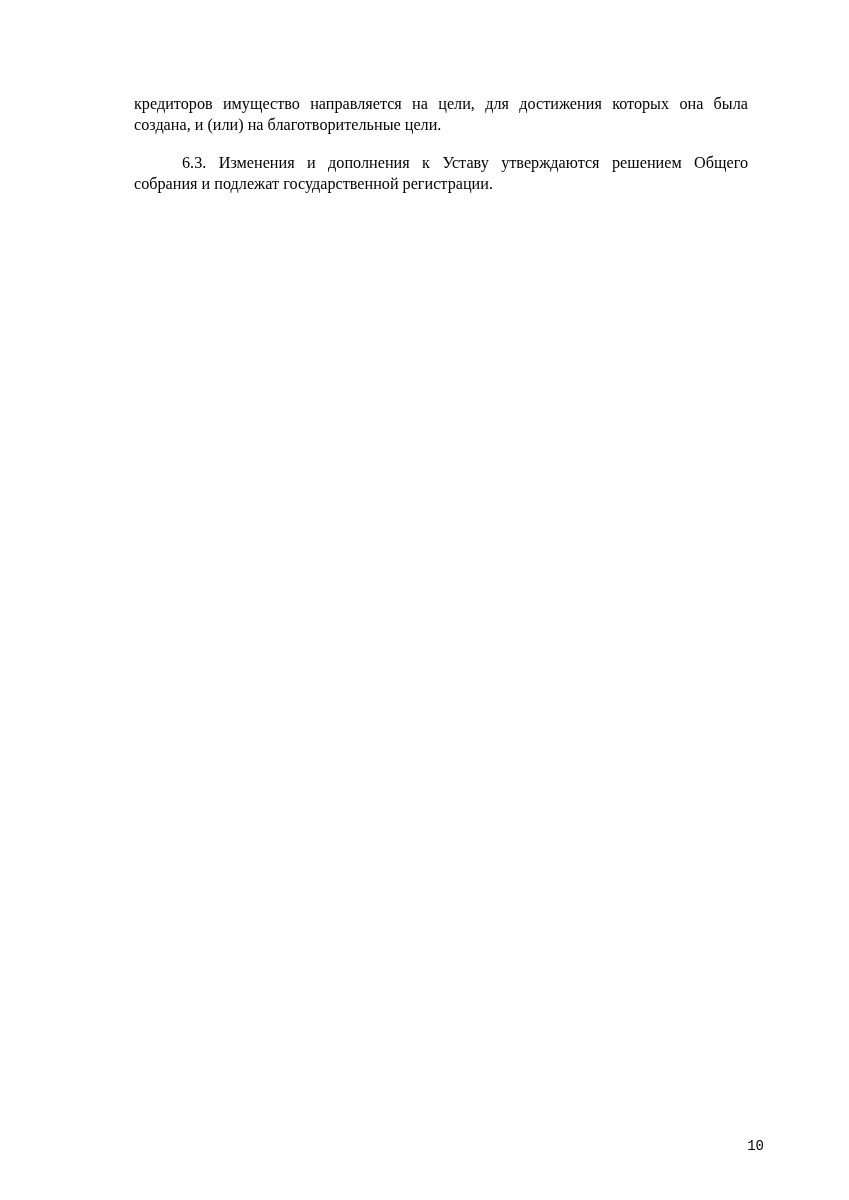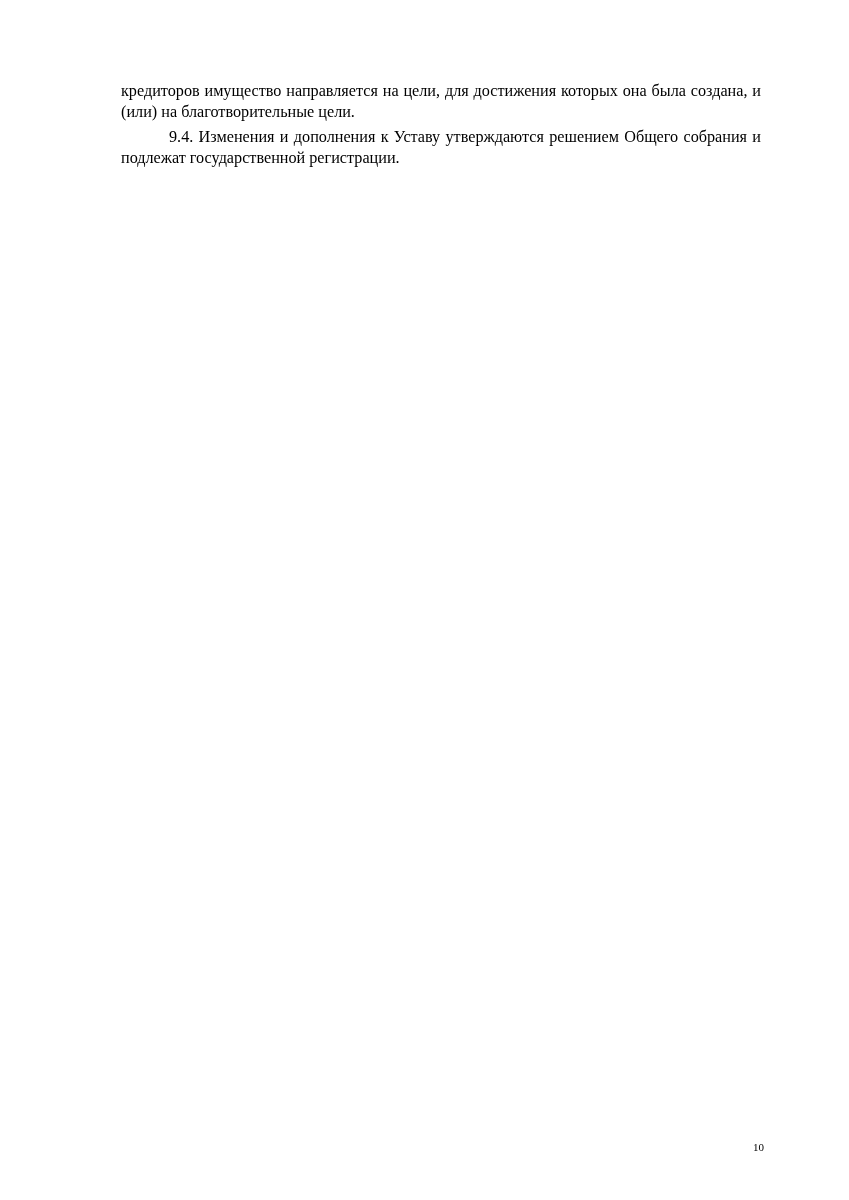--- a/index.html
+++ b/index.html
@@ -20,43 +20,44 @@
     overflow: hidden;
     box-sizing: border-box;
   }
   .content {
     position: absolute;
     left: 118px;
     top: 78px;
     width: 646px;
   }
   .para {
-    margin: 3px;
+    margin: 16px;
     font-size: 16.2px;
     line-height: 1.32;
     text-align: justify;
     text-justify: inter-word;
     hyphens: none;
   }
   .para.indented {
     text-indent: 48px;
   }
   .page-number {
     position: absolute;
     right: 85px;
     bottom: 47px;
-    font-size: 11px;
+    font-size: 14px;
     line-height: 1;
+    font-family: Liberation Mono, monospace;
   }
 </style>
 </head>
 <body>
 
 <div class="page">
 
   <div class="content">
     <p class="para">кредиторов имущество направляется на цели, для достижения которых она была создана, и (или) на благотворительные цели.</p>
-    <p class="para indented">9.4. Изменения и дополнения к Уставу утверждаются решением Общего собрания и подлежат государственной регистрации.</p>
+    <p class="para indented">6.3. Изменения и дополнения к Уставу утверждаются решением Общего собрания и подлежат государственной регистрации.</p>
   </div>
 
   <div class="page-number">10</div>
 
 </div>
 
 </body></html>

